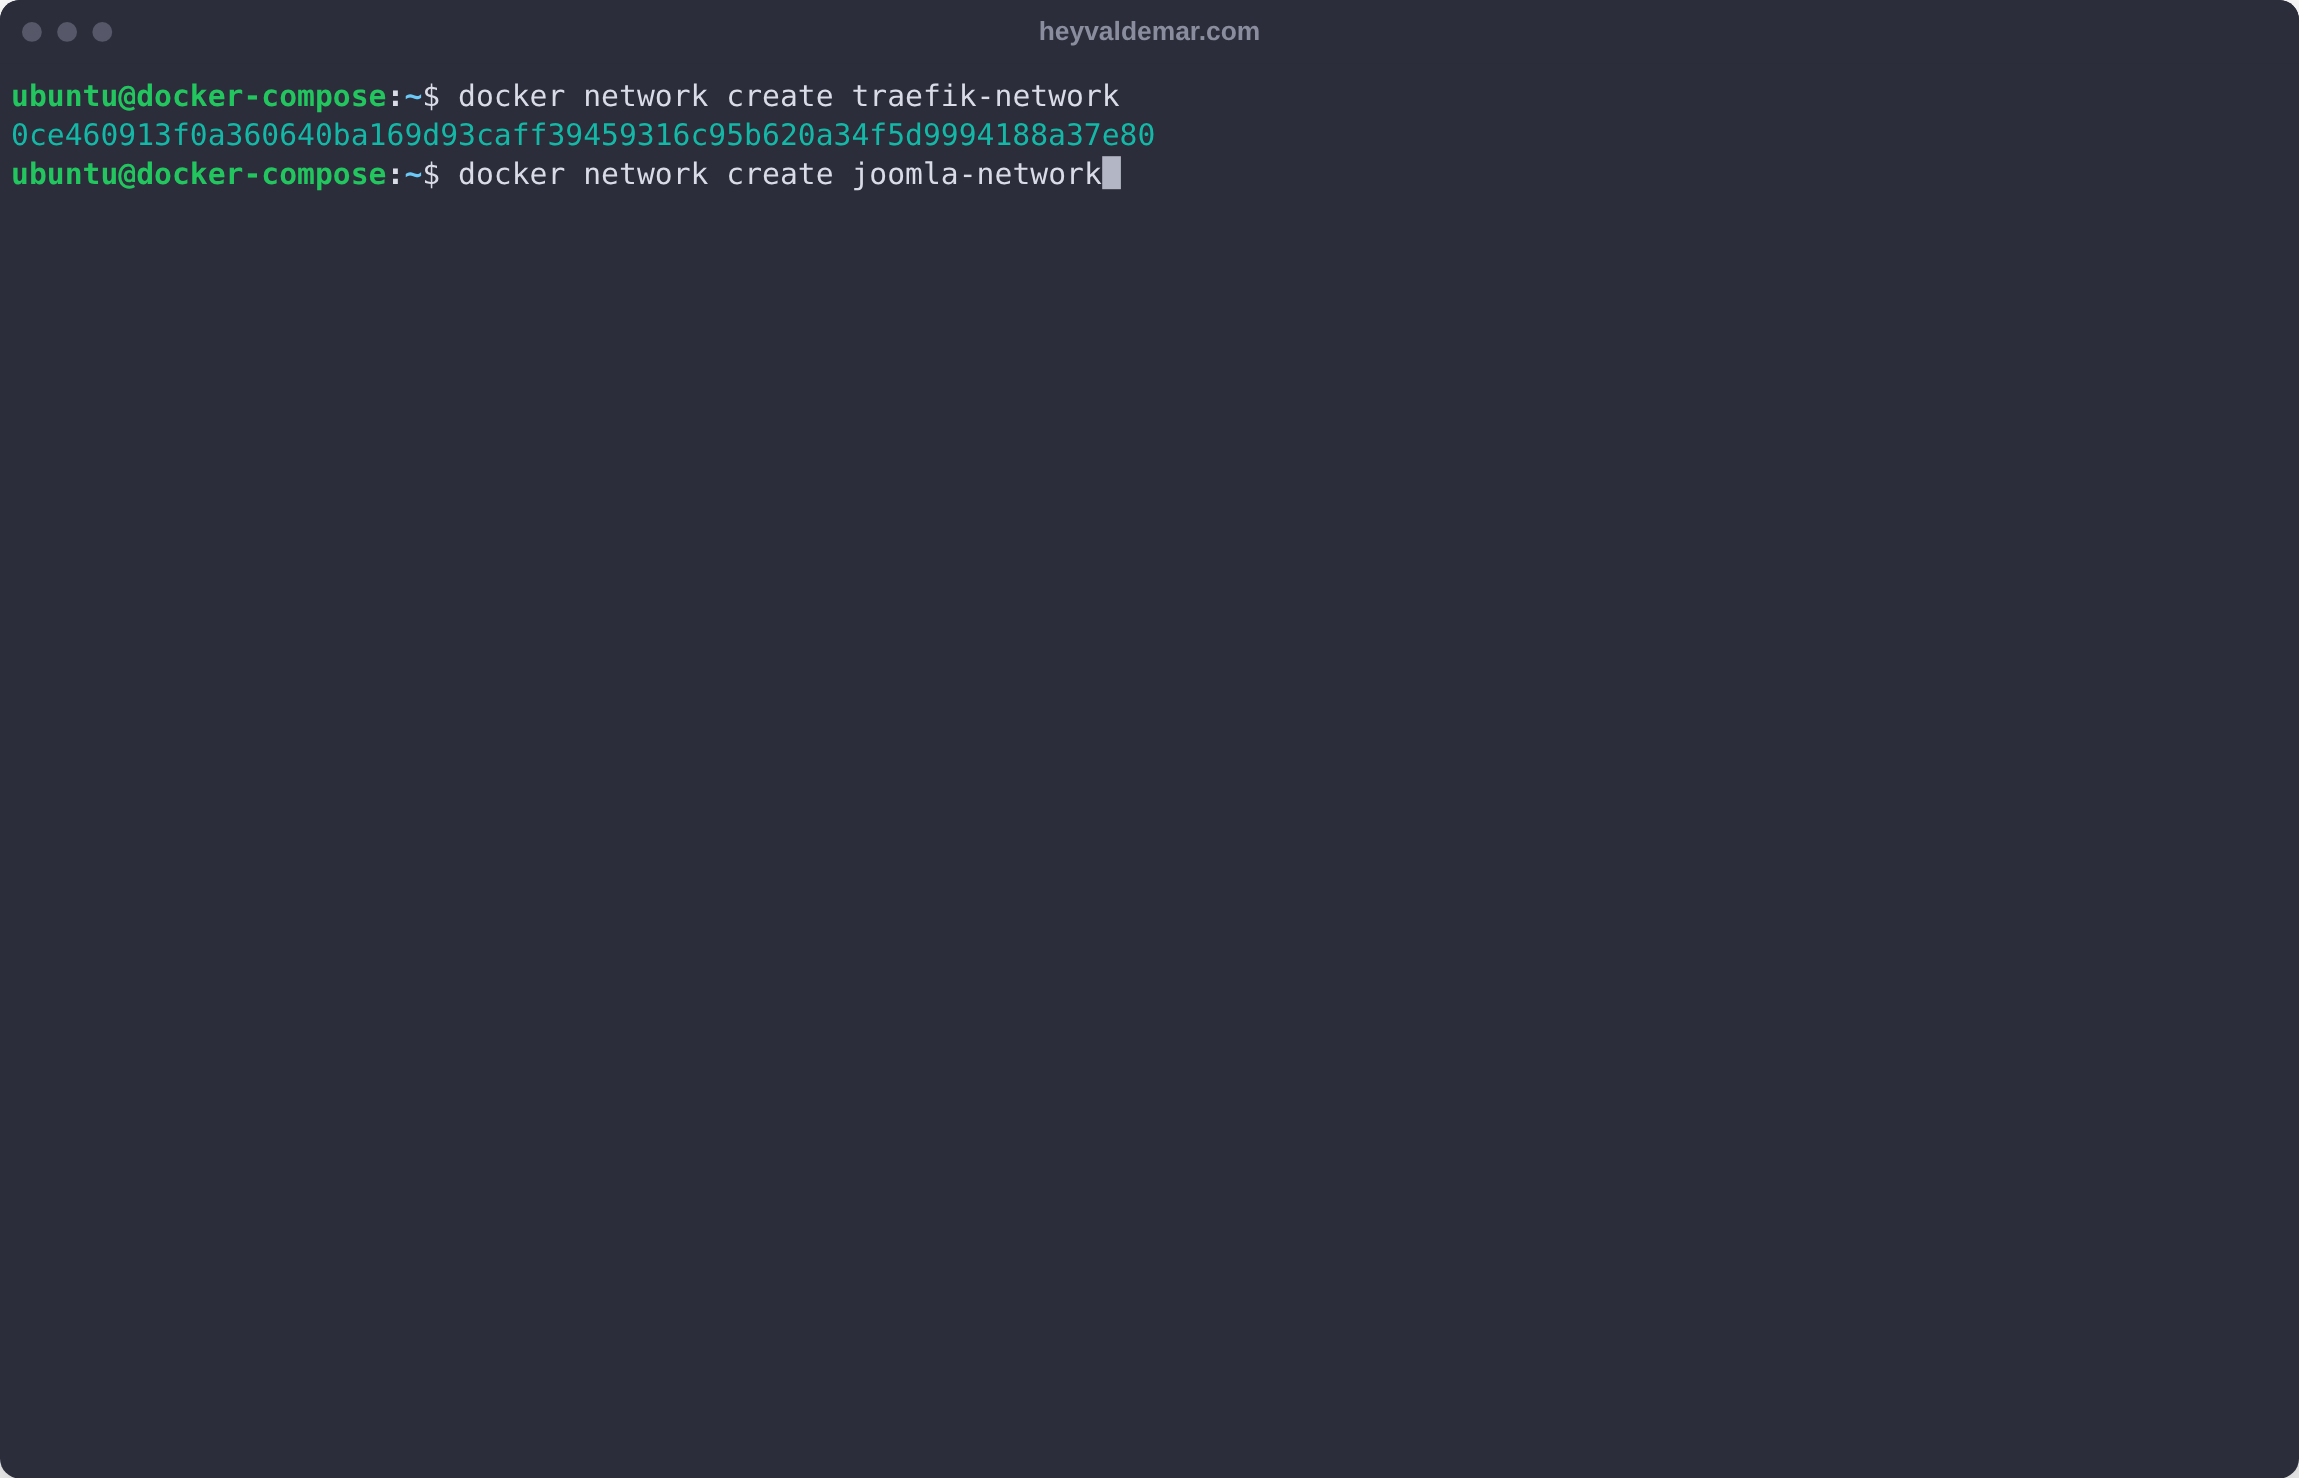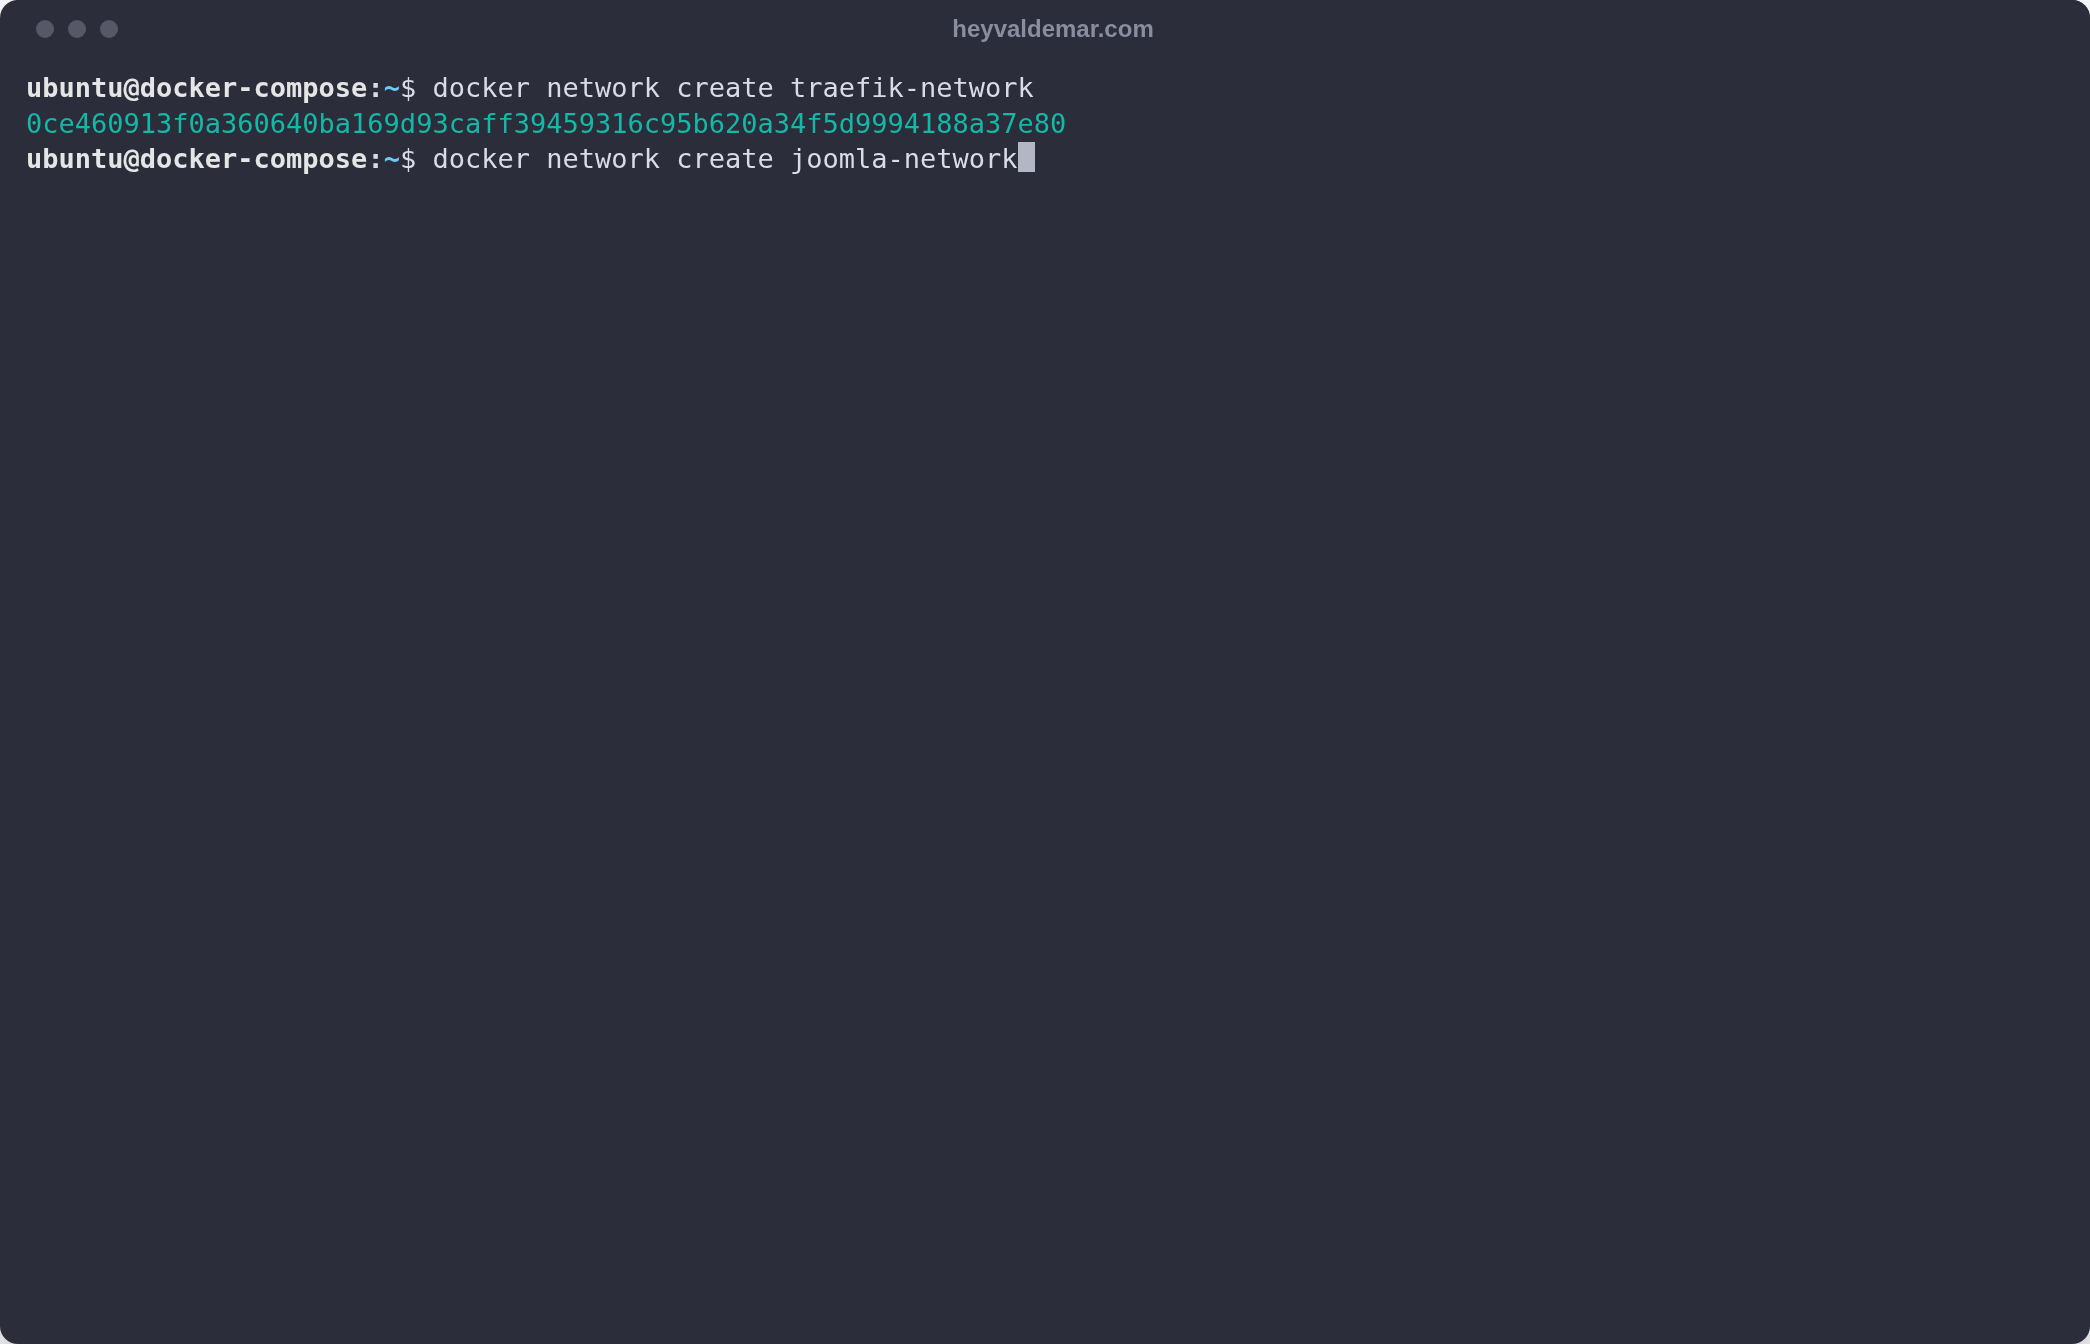--- a/index.html
+++ b/index.html
@@ -19,21 +19,20 @@
 
     .terminal-window {
       width: 2090px;
       height: 1344px;
       background: #2b2d3a;
       border-radius: 18px;
       overflow: hidden;
       box-shadow: 0 20px 60px rgba(0,0,0,0.3);
       display: flex;
       flex-direction: column;
-      padding-left: 16px;
     }
 
     .title-bar {
       height: 58px;
       background: #2b2d3a;
       display: flex;
       align-items: center;
       position: relative;
       padding: 0 20px;
     }
@@ -70,21 +69,21 @@
       color: #d9dbe7;
       white-space: pre;
       overflow: hidden;
     }
 
     .line {
       display: block;
     }
 
     .user-host {
-      color: #e5e5e5;
+      color: #22c55e;
       font-weight: 700;
     }
 
     .colon {
       color: #d9dbe7;
       font-weight: 700;
     }
 
     .tilde {
       color: #6cc8f5;

